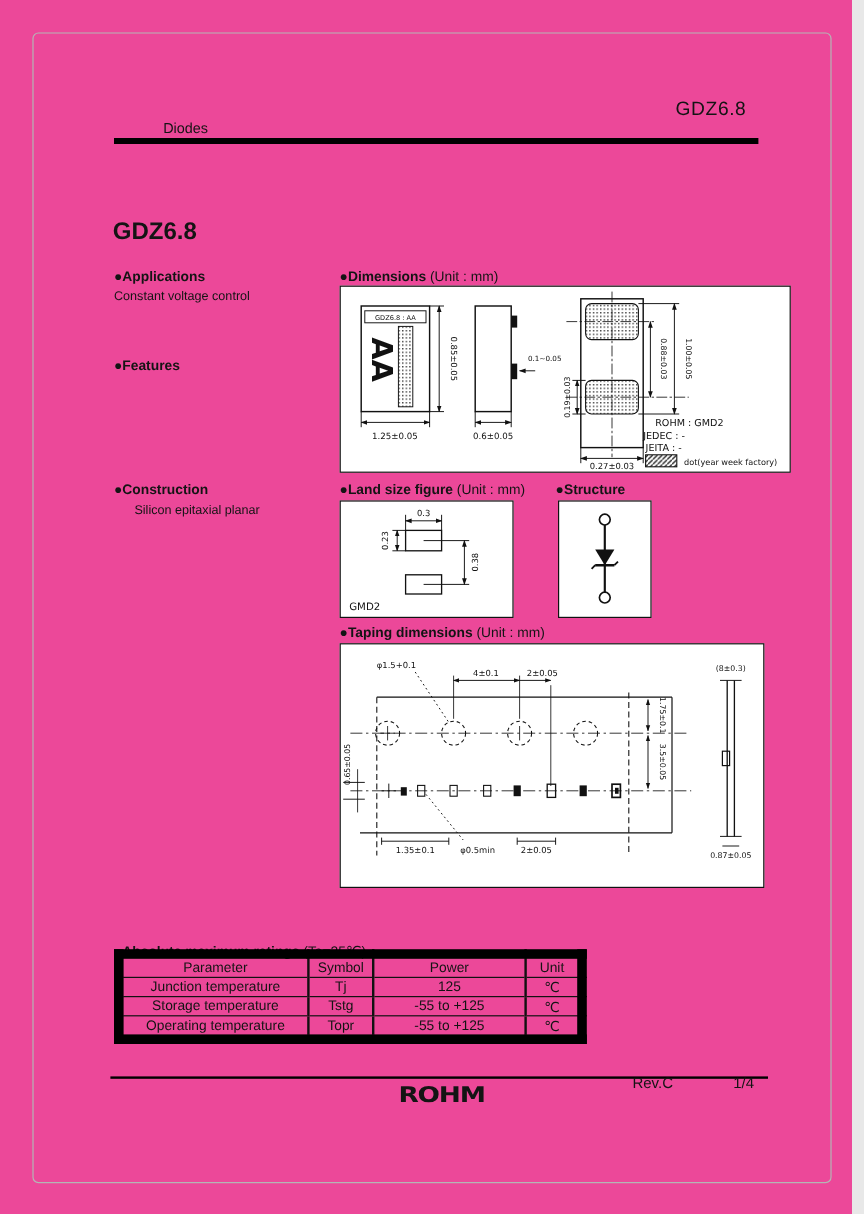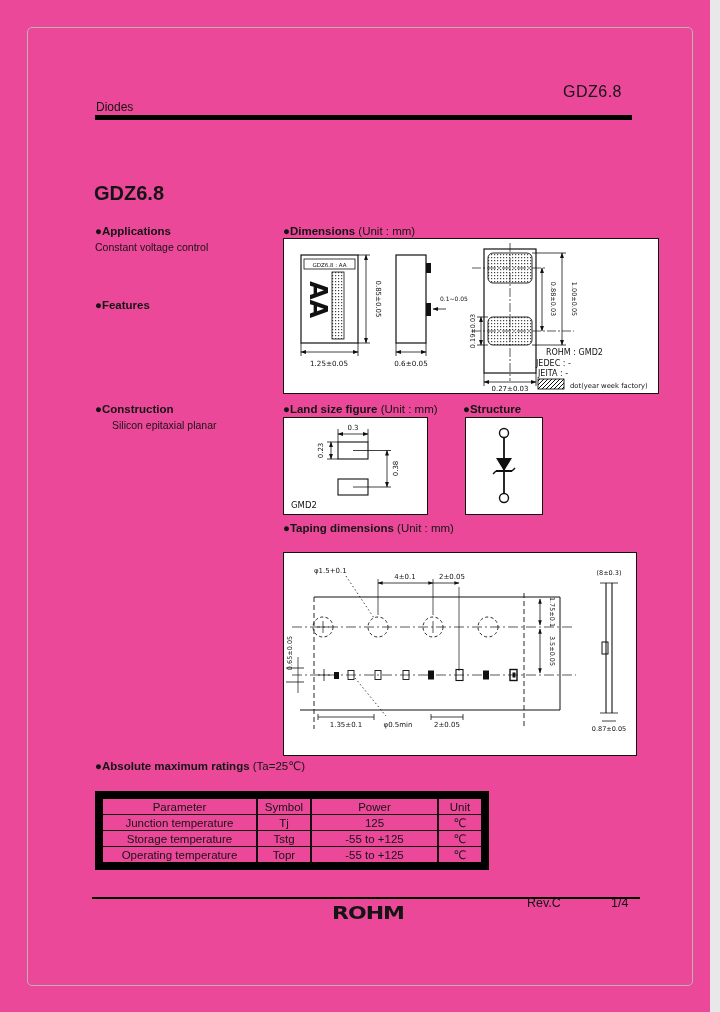--- a/index.html
+++ b/index.html
@@ -2,21 +2,21 @@
 <html><head>
 <meta charset="utf-8">
 <style>
   html,body{margin:0;padding:0;background:#e8e8e8;}
   #page{position:relative;width:710px;height:1012px;background:#ec4899;
         font-family:"Liberation Sans","DejaVu Sans",sans-serif;color:#141414;overflow:hidden;}
   #page-border{position:absolute;left:27px;top:27px;width:664px;height:957px;
         border:1px solid #b5b5b5;border-radius:5px;pointer-events:none;}
   .abs{position:absolute;}
   .doc-code{font-size:16px;letter-spacing:0.5px;}
-  .category{font-size:12px;}
+  .category{font-size:12px;margin-left:40px;}
   .rule{background:#000;}
   .main-title{font-size:29px;letter-spacing:0.5px;}
   .part-no{font-size:20px;font-weight:bold;}
   .sec-h{font-size:11.5px;white-space:nowrap;}
   .sec-h .b{font-weight:bold;}
   .sec-h .u{font-weight:normal;}
   .body-txt{font-size:10.5px;line-height:15px;white-space:nowrap;}
   .feat-line{font-size:10.5px;line-height:15px;white-space:nowrap;}
   .indent{padding-left:10px;}
   .frame{border:1.5px solid #111;background:#fff;}
@@ -165,21 +165,21 @@
       <line class="ln" x1="30" y1="53" x2="46" y2="53" stroke-width="2"></line>
       <line class="ln" x1="30" y1="53" x2="27" y2="56" stroke-width="1.5"></line>
       <line class="ln" x1="46" y1="53" x2="49" y2="50" stroke-width="1.5"></line>
     </svg>
   </div>
 
   <div class="abs sec-h" style="left:283px;top:522px;">
     <span class="b">●Taping dimensions</span>
     <span class="u">(Unit : mm)</span>
   </div>
-  <div class="abs frame" style="left:283px;top:536px;width:352px;height:202px;margin-top:16px;">
+  <div class="abs frame" style="left:283px;top:536px;width:352px;height:202px;">
     <svg width="352" height="202" viewBox="0 0 352 202">
       <defs>
         <marker id="mt" viewBox="0 0 10 10" refX="9" refY="5" markerWidth="6.5" markerHeight="6.5" orient="auto-start-reverse">
             <path d="M0,1.5 L10,5 L0,8.5 z" fill="#111"></path>
           </marker>
       </defs>
 
       <line class="ln" x1="30" y1="44" x2="276" y2="44" stroke-width="1"></line>
       <line class="ln" x1="276" y1="44" x2="276" y2="157" stroke-width="1"></line>
       <line class="ln" x1="16" y1="157" x2="276" y2="157" stroke-width="1"></line>
@@ -244,21 +244,21 @@
       <line class="ln" x1="316" y1="30" x2="334" y2="30" stroke-width="0.8"></line>
       <line class="ln" x1="316" y1="160" x2="334" y2="160" stroke-width="0.8"></line>
       <line class="ln" x1="322" y1="30" x2="322" y2="160" stroke-width="1.1"></line>
       <line class="ln" x1="328" y1="30" x2="328" y2="160" stroke-width="1.1"></line>
       <rect class="ln" x="318" y="89" width="6" height="12" stroke-width="1" fill="#fff"></rect>
       <line class="ln" x1="318" y1="168" x2="332" y2="168" stroke-width="0.8"></line>
       <text x="325" y="178" font-size="6.5" text-anchor="middle">0.87±0.05</text>
     </svg>
   </div>
 
-  <div class="abs sec-h" style="left:95px;top:759px;">
+  <div class="abs sec-h" style="left:95px;top:786px;">
     <span class="b">●Absolute maximum ratings</span>
     <span class="u">(Ta=25℃)</span>
   </div>
   <table class="ratings abs" style="left:95px;top:791px;width:386px;">
     <colgroup>
         <col style="width:158px">
         <col style="width:54px">
         <col style="width:127px">
         <col style="width:47px">
       </colgroup>

